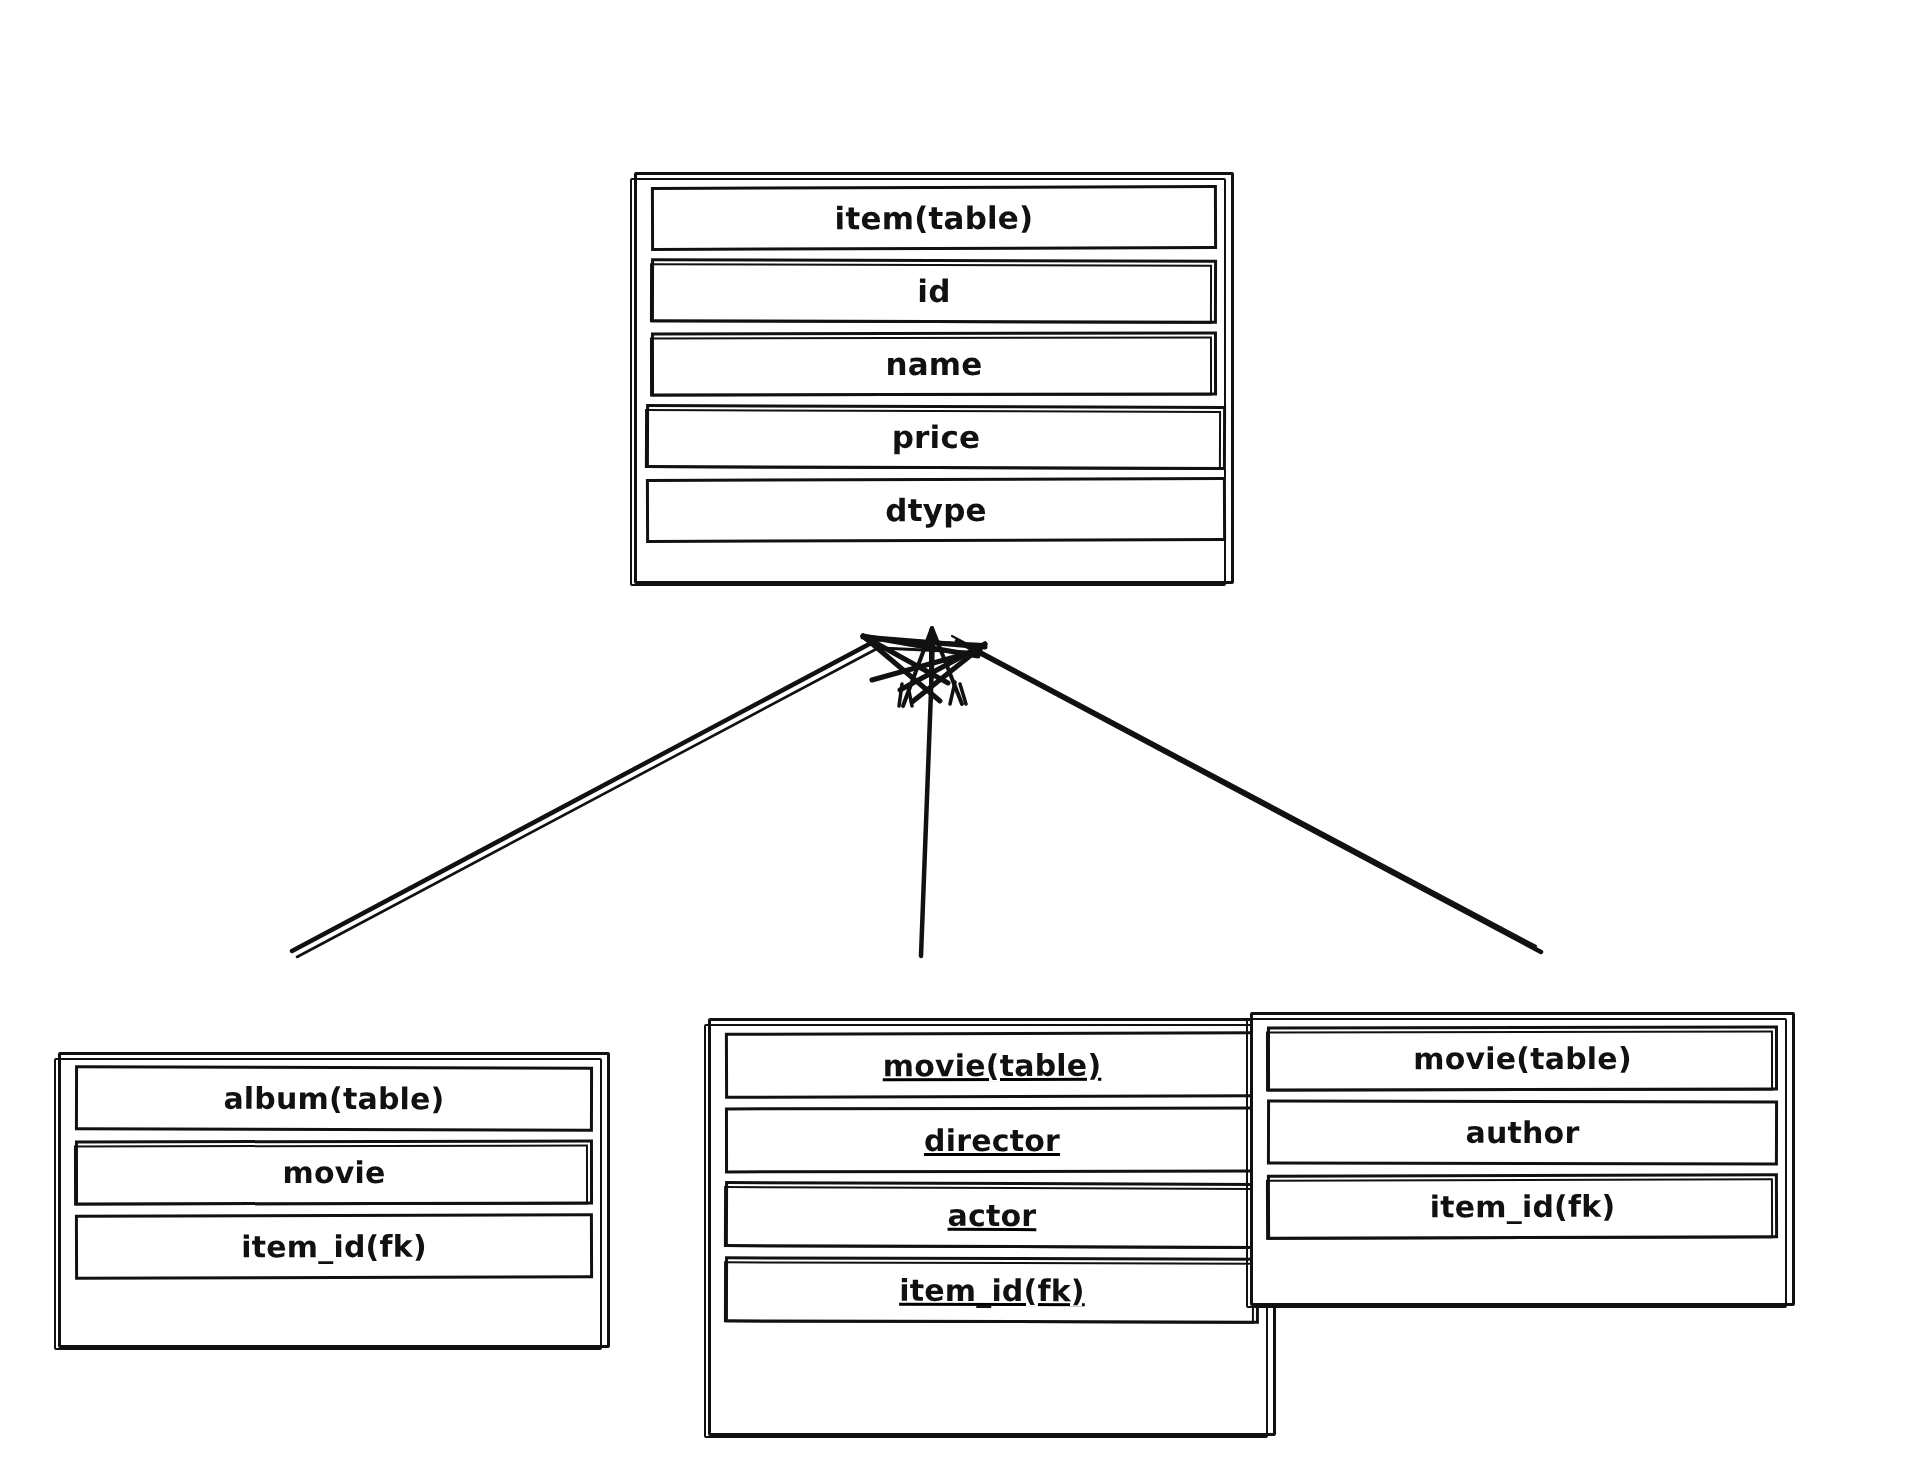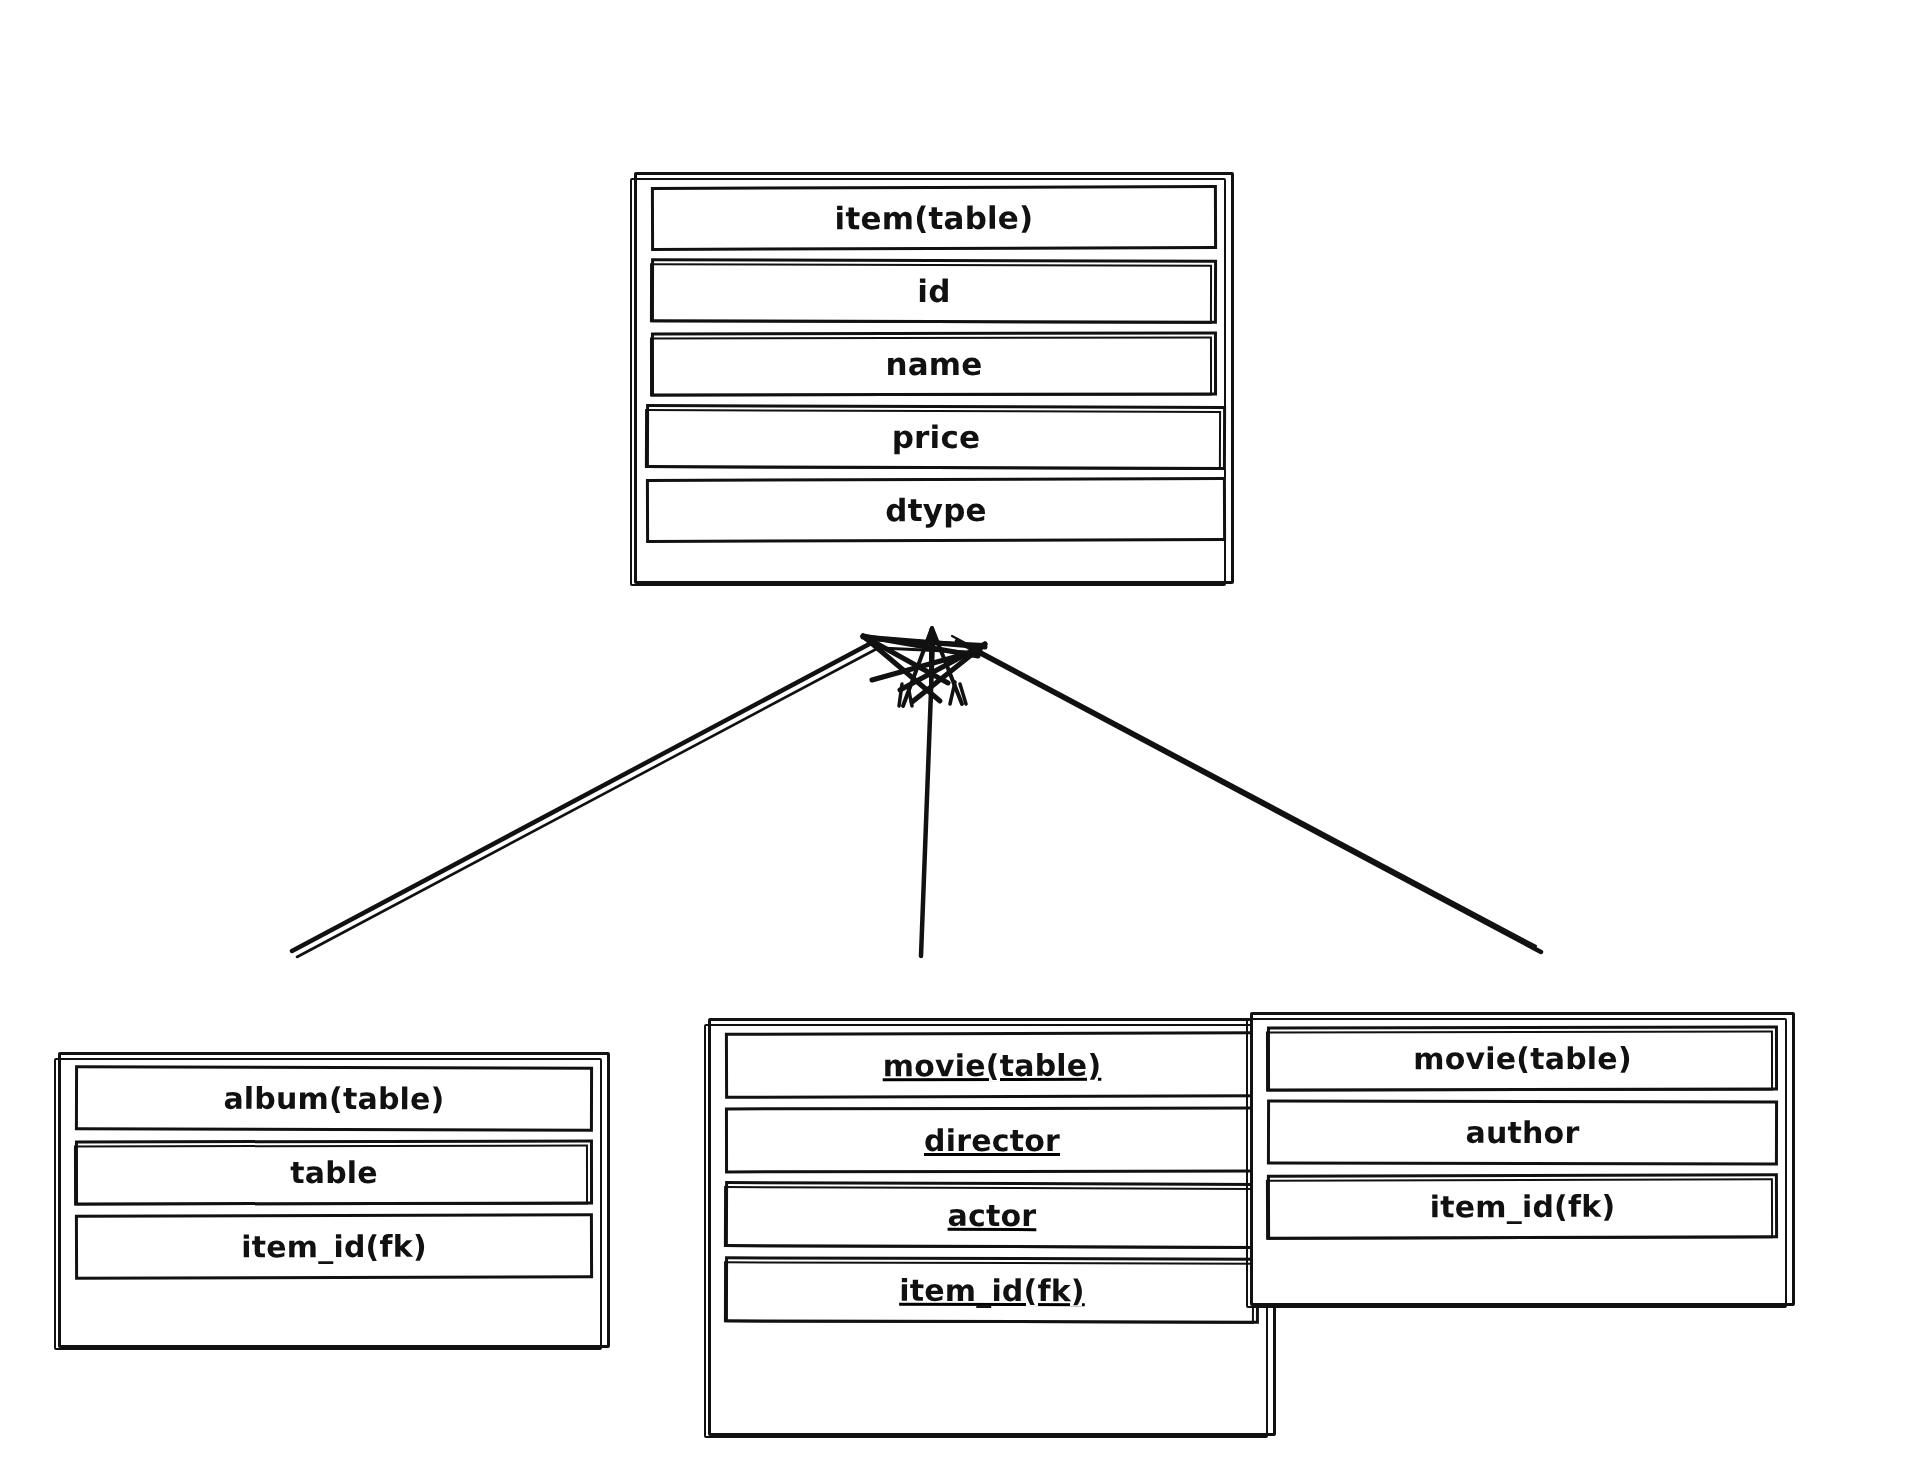--- a/index.html
+++ b/index.html
@@ -160,21 +160,21 @@
       <div class="row tilt-b">id</div>
       <div class="row tilt-c">name</div>
       <div class="row wide tilt-d">price</div>
       <div class="row wide no-ghost tilt-a">dtype</div>
     </div>
   </div>
 
   <div class="entity" id="entity-album">
     <div class="entity-inner">
       <div class="row no-ghost tilt-b">album(table)</div>
-      <div class="row tilt-c">table</div>
+      <div class="row tilt-c">movie</div>
       <div class="row no-ghost tilt-a">item_id(fk)</div>
     </div>
   </div>
 
   <div class="entity" id="entity-movie">
     <div class="entity-inner">
       <div class="row no-ghost tilt-a">movie(table)</div>
       <div class="row no-ghost tilt-c">director</div>
       <div class="row tilt-d">actor</div>
       <div class="row tilt-b">item_id(fk)</div>

